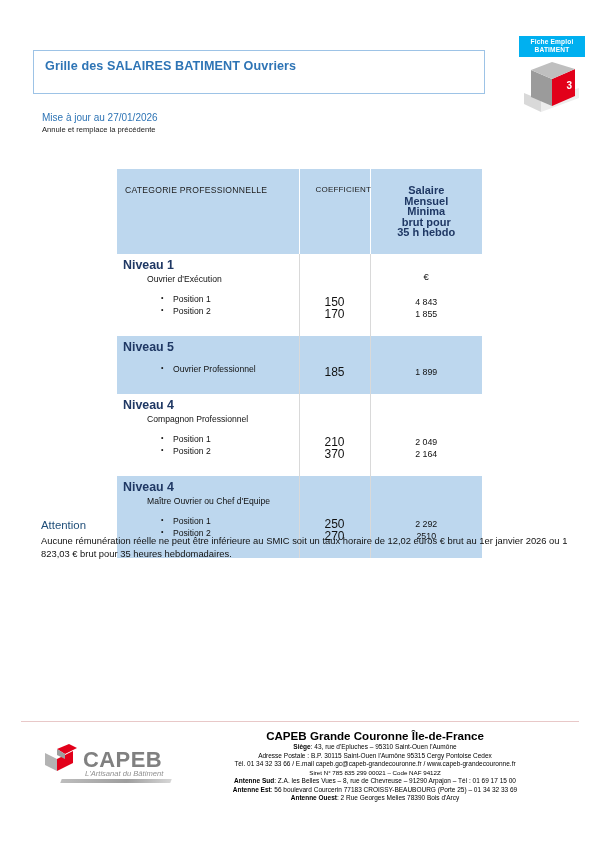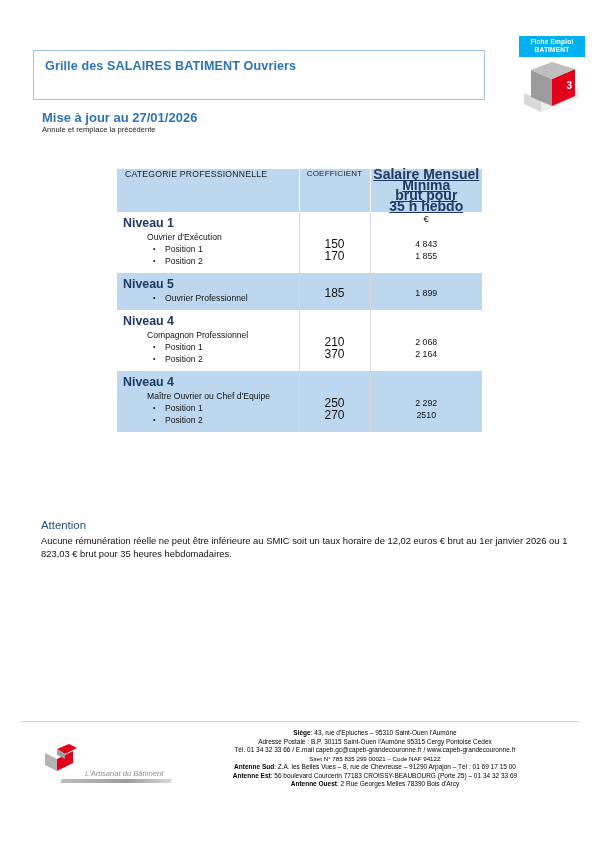--- a/index.html
+++ b/index.html
@@ -15,21 +15,21 @@
     color: #000000;
     overflow: hidden;
   }
 
   
   .title-box {
     position: absolute;
     left: 33px;
     top: 50px;
     width: 452px;
-    height: 50px;
+    height: 44px;
     border: 1px solid #9dc3e6;
     box-sizing: border-box;
     padding: 7px 0 0 11px;
   }
   .title-line1 {
     font-size: 12.6px;
     font-weight: bold;
     color: #2e74b5;
     line-height: 16px;
     letter-spacing: .1px;
@@ -86,22 +86,22 @@
   }
 
   
   .maj {
     position: absolute;
     left: 42px;
     top: 112px;
     width: 300px;
   }
   .maj-line1 {
-    font-size: 13px;
-    font-weight: bold;
+    font-size: 10px;
+    font-weight: normal;
     color: #2e74b5;
     line-height: 12px;
   }
   .maj-line2 {
     font-size: 7.6px;
     color: #1a1a1a;
     line-height: 11px;
   }
 
   
@@ -109,21 +109,21 @@
     position: absolute;
     left: 117px;
     top: 169px;
     width: 365px;
     border-collapse: collapse;
     table-layout: fixed;
   }
   .grid-table td, .grid-table th {
     border: 0;
     vertical-align: top;
-    padding: 0;
+    padding: 16px;
   }
   .col-cat   { width: 182px; }
   .col-coef  { width: 71px; }
   .col-sal   { width: 112px; }
 
   thead th {
     background: #bdd7ee;
     height: 43px;
     vertical-align: middle;
   }
@@ -137,27 +137,26 @@
   }
   .th-coef {
     font-size: 8px;
     font-weight: normal;
     color: #202020;
     text-align: center;
     letter-spacing: .2px;
     border-left: 1px solid #ffffff !important;
   }
   .th-sal {
-    font-size: 14px;
+    font-size: 11px;
     font-weight: bold;
     color: #1f3864;
     text-align: center;
     line-height: 10.5px;
     border-left: 1px solid #ffffff !important;
-    text-decoration: underline;
   }
 
   tbody tr.row-white td { background: #ffffff; }
   tbody tr.row-blue  td { background: #bdd7ee; }
 
   td.cell-cat  { padding: 4px 0 6px 6px !important; }
   td.cell-coef {
     text-align: center;
     font-size: 12px;
     color: #111111;
@@ -176,21 +175,21 @@
     color: #1f3864;
     line-height: 15px;
   }
   .subcat {
     font-size: 8.6px;
     color: #111111;
     line-height: 12px;
     padding-left: 24px;
   }
   ul.positions {
-    margin: 0;
+    margin: 8px;
     padding: 0 0 0 42px;
     list-style: none;
   }
   ul.positions li {
     font-size: 8.6px;
     color: #111111;
     line-height: 12px;
     position: relative;
   }
   ul.positions li::before {
@@ -391,21 +390,21 @@
       </td>
       <td class="cell-coef">
         <div class="spacer-line">&nbsp;</div>
         <div class="val-pad">&nbsp;</div>
         <div class="val-pad">210</div>
         <div class="val-pad">370</div>
       </td>
       <td class="cell-sal">
         <div class="spacer-line">&nbsp;</div>
         <div class="val-pad">&nbsp;</div>
-        <div class="val-pad">2 068</div>
+        <div class="val-pad">2 049</div>
         <div class="val-pad">2 164</div>
       </td>
     </tr>
 
     <tr class="row-blue">
       <td class="cell-cat">
         <div class="niveau">Niveau 4</div>
         <div class="subcat">Maître Ouvrier ou Chef d'Equipe</div>
         <ul class="positions">
           <li>Position 1</li>
@@ -436,25 +435,27 @@
 
 <div class="footer-rule"></div>
 
 <div class="capeb-logo">
   <svg width="40" height="34" viewBox="0 0 40 34">
     <polygon points="2,22 14,28 14,16 2,10" fill="#b3b3b3"></polygon>
     <polygon points="14,16 14,28 30,20 30,8" fill="#e2001a"></polygon>
     <polygon points="14,6 26,1 34,5 22,11" fill="#e2001a"></polygon>
     <polygon points="14,6 22,11 22,16 14,12" fill="#9e9e9e"></polygon>
   </svg>
+  <div class="capeb-word">CAPEB</div>
   <div class="capeb-tag">L'Artisanat du Bâtiment</div>
   <div class="capeb-bar"></div>
 </div>
 
 <div class="footer-text">
+  <div class="f-org">CAPEB Grande Couronne Île-de-France</div>
   <div class="f-line">
     <b>Siège</b><span>: 43, rue d'Epluches – 95310 Saint-Ouen l'Aumône</span>
   </div>
   <div class="f-line">Adresse Postale : B.P. 30115 Saint-Ouen l'Aumône 95315 Cergy Pontoise Cedex</div>
   <div class="f-line">Tél. 01 34 32 33 66 / E.mail capeb.gc@capeb-grandecouronne.fr / www.capeb-grandecouronne.fr</div>
   <div class="f-line f-sub">Siret N° 785 835 299 00021 – Code NAF 9412Z</div>
   <div class="f-line">
     <b>Antenne Sud</b><span>: Z.A. les Belles Vues – 8, rue de Chevreuse – 91290 Arpajon – Tél : 01 69 17 15 00</span>
   </div>
   <div class="f-line">

